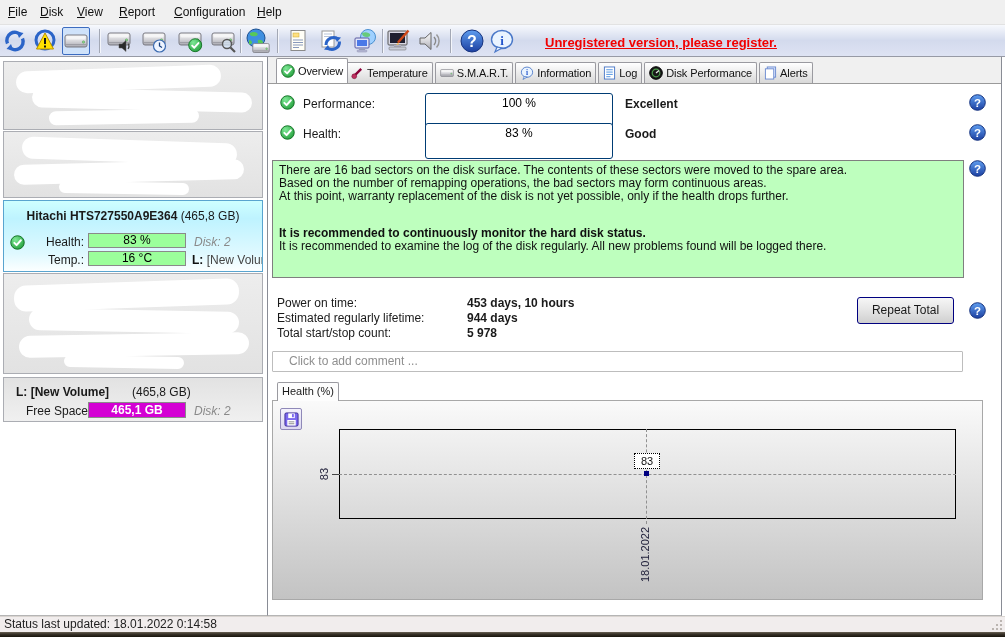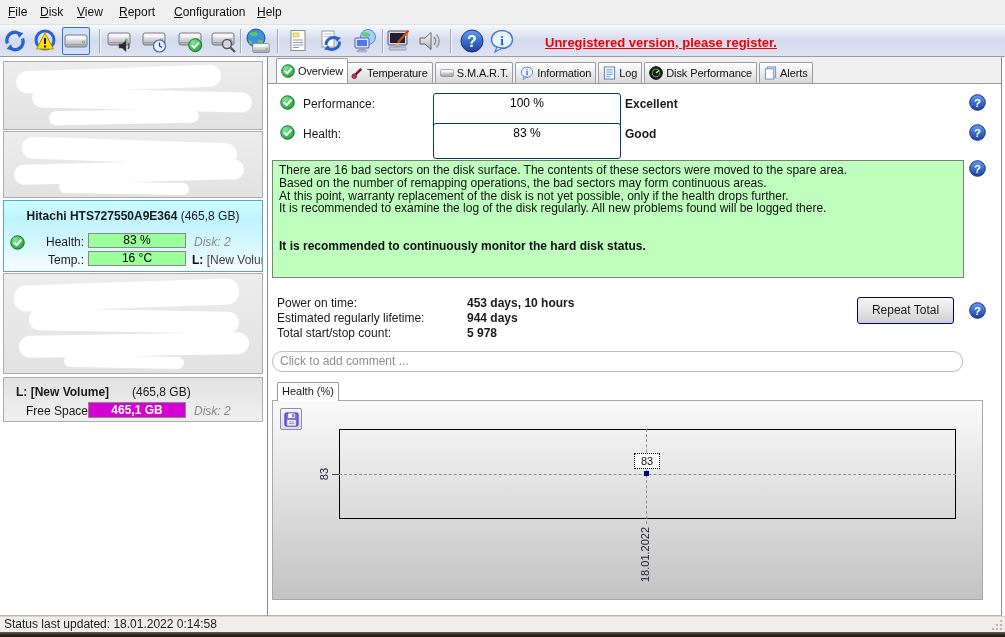--- a/index.html
+++ b/index.html
@@ -32,35 +32,35 @@
   #main { position:absolute; left:268px; top:57px; width:734px; height:559px; background:#fff; border-right:1px solid #898c95; border-bottom:1px solid #b5b5b5; }
   #tabstrip { position:absolute; left:0; top:0; width:733px; height:27px; background:#f0f0f0; border-bottom:1px solid #9a9a9a; display:flex; align-items:flex-end; padding-left:4px; gap:2px; }
   .tab { height:21px; background:linear-gradient(180deg,#ffffff,#d8d8d8); border:1px solid #9a9aa0; border-bottom:none; border-radius:2px 2px 0 0; display:flex; align-items:center; padding:0 4px; gap:3px; flex:0 0 auto; }
   .tab.active { height:25px; background:#fff; z-index:2; position:relative; }
   .tab .lbl { font-size:11px; letter-spacing:-0.1px; color:#111; white-space:nowrap; }
 
   .chkicon { width:15px; height:15px; }
   .qicon { position:absolute; width:17px; height:17px; }
 
   .rowlbl { position:absolute; font-size:12px; }
-  .pbar { position:absolute; width:188px; height:20px; border:1px solid #003c74; border-radius:3px; background:#fff; padding:17px;margin-left:8px; }
+  .pbar { position:absolute; width:188px; height:20px; border:1px solid #003c74; border-radius:3px; background:#fff; padding:17px; }
   .pbar .fill { height:100%; border-radius:2px; background:linear-gradient(90deg,#ff4844 0%,#ff9648 30%,#f5ff33 52%,#8dff48 78%,#56ff48 100%); }
   .pbar .val { position:absolute; left:0; top:2px; width:100%; text-align:center; font-size:12px; color:#000; }
   .rating { position:absolute; font-weight:bold; font-size:12px; }
 
   #greenbox { position:absolute; left:4px; top:103px; width:692px; height:118px; background:#beffbe; border:1px solid #7f7f7f; padding:3px 6px; color:#101010; }
   #greenbox .ln { line-height:12.8px; font-size:12px; }
   #greenbox .bold { font-weight:bold; margin-top:25px; }
 
   .statlbl { position:absolute; left:9px; font-size:12px; }
   .statval { position:absolute; left:199px; font-size:12px; font-weight:bold; }
 
   #repeat-btn { position:absolute; left:589px; top:240px; width:97px; height:27px; border:1px solid #000080; border-radius:3px; background:linear-gradient(180deg,#f6f6f6,#e6e6e6 45%,#cfcfcf); font-size:12px; text-align:center; line-height:25px; }
 
-  #comment { position:absolute; left:4px; top:294px; width:691px; height:21px; border:1px solid #bdbdbd; border-radius:10px; color:#8f8f8f; font-size:12px; line-height:19px; padding-left:7px; background:#fff; }
+  #comment { position:absolute; left:4px; top:294px; width:691px; height:21px; border:1px solid #bdbdbd; border-radius:1px; color:#8f8f8f; font-size:12px; line-height:19px; padding-left:16px; background:#fff; }
 
   #groupbox { position:absolute; left:4px; top:343px; width:711px; height:200px; border:1px solid #a8a8a8; background:linear-gradient(180deg,#fafafa 0%,#c3c3c3 100%); }
   #gb-tab { position:absolute; left:9px; top:325px; height:19px; background:#fdfdfd; border:1px solid #9a9aa0; border-bottom:none; border-radius:2px 2px 0 0; padding:0 4px; font-size:11px; line-height:17px; z-index:2; }
   #save-btn { position:absolute; left:7px; top:7px; width:22px; height:22px; background:linear-gradient(180deg,#f4f2fc,#dcd8f0); border:1px solid #8f89b8; border-radius:2px; display:flex; align-items:center; justify-content:center; }
   #plot { position:absolute; left:66px; top:28px; width:617px; height:90px; border:1px solid #000; }
   #hline { position:absolute; left:66px; top:73px; width:617px; height:0; border-top:1px dashed #909090; }
   #tickmark { position:absolute; left:59px; top:73px; width:7px; height:0; border-top:1px solid #444; }
   #vline { position:absolute; left:373px; top:28px; width:0; height:95px; border-left:1px dashed #909090; }
   #dot { position:absolute; left:371px; top:70px; width:5px; height:5px; background:#000080; }
   #annobox { position:absolute; left:361px; top:52px; width:26px; height:16px; background:#fff; border:1px dotted #000; font-size:11px; text-align:center; line-height:14px; color:#111; }
@@ -363,22 +363,22 @@
     </div>
     <div class="rating" style="left:357px;top:70px">Good</div>
     <svg class="qicon" style="left:701px;top:67px" viewBox="0 0 17 17">
         <use href="#qmark"></use>
       </svg>
 
     <div id="greenbox">
       <div class="ln">There are 16 bad sectors on the disk surface. The contents of these sectors were moved to the spare area.</div>
       <div class="ln">Based on the number of remapping operations, the bad sectors may form continuous areas.</div>
       <div class="ln">At this point, warranty replacement of the disk is not yet possible, only if the health drops further.</div>
+      <div class="ln bold">It is recommended to continuously monitor the hard disk status.</div>
       <div class="ln">It is recommended to examine the log of the disk regularly. All new problems found will be logged there.</div>
-      <div class="ln bold">It is recommended to continuously monitor the hard disk status.</div>
     </div>
     <svg class="qicon" style="left:701px;top:103px" viewBox="0 0 17 17">
         <use href="#qmark"></use>
       </svg>
 
     <div class="statlbl" style="top:239px">Power on time:</div>
     <div class="statval" style="top:239px">453 days, 10 hours</div>
     <div class="statlbl" style="top:254px">Estimated regularly lifetime:</div>
     <div class="statval" style="top:254px">944 days</div>
     <div class="statlbl" style="top:269px">Total start/stop count:</div>

